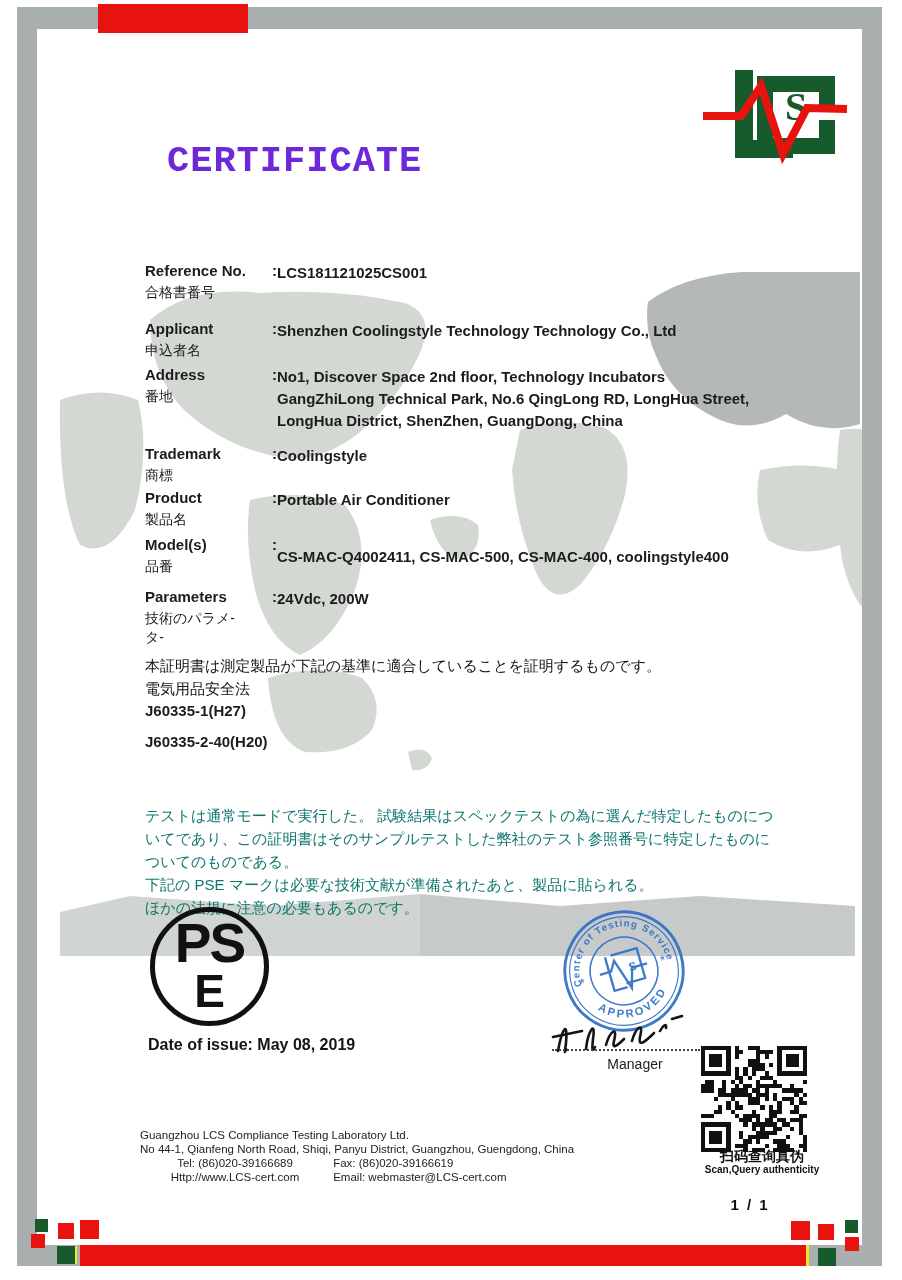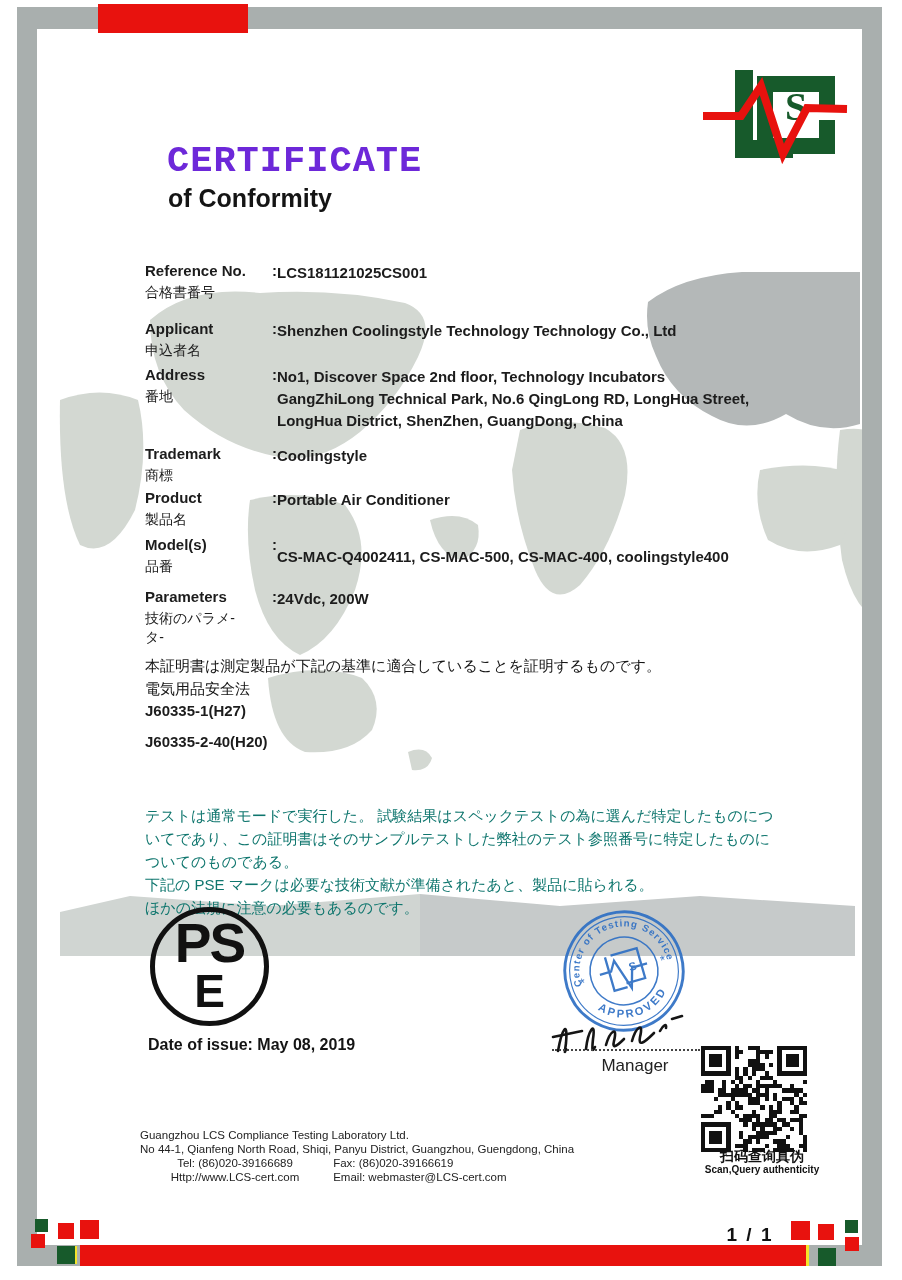--- a/index.html
+++ b/index.html
@@ -32,29 +32,29 @@
   .pse .ps{position:absolute;left:0;top:6px;width:100%;text-align:center;font-size:55px;
            font-weight:800;letter-spacing:-2px;color:#111;line-height:50px;}
   .pse .e{position:absolute;left:0;top:56px;width:100%;text-align:center;font-size:46px;
           font-weight:800;color:#111;line-height:46px;}
   .issue{position:absolute;left:148px;top:1036px;font-size:16px;font-weight:700;color:#141414;}
   
   .stamp{position:absolute;left:561px;top:908px;width:126px;height:126px;opacity:.92;}
   .sig{position:absolute;left:548px;top:1005px;width:160px;height:58px;}
   .sig-line{position:absolute;left:552px;top:1049px;width:148px;border-bottom:2px dotted #444;}
   .manager{position:absolute;left:570px;top:1056px;width:130px;text-align:center;
-           font-size:17px;color:#222;}
+           font-size:14px;color:#222;}
   
   .qr{position:absolute;left:701px;top:1046px;width:106px;height:106px;}
   .qr-cn{position:absolute;left:677px;top:1148px;width:170px;text-align:center;
          font-size:14px;font-weight:700;color:#111;}
   .qr-en{position:absolute;left:667px;top:1164px;width:190px;text-align:center;
          font-size:10px;font-weight:700;color:#111;}
-  .qr-pg{position:absolute;left:690px;top:1224px;width:120px;text-align:center;
-         font-size:19px;font-weight:700;letter-spacing:2px;color:#111;}
+  .qr-pg{position:absolute;left:690px;top:1196px;width:120px;text-align:center;
+         font-size:15px;font-weight:700;letter-spacing:2px;color:#111;}
   
   .footer{position:absolute;left:140px;top:1128px;width:480px;font-size:11.5px;
           line-height:14px;color:#222;}
   .footer .cols span{display:inline-block;text-align:center;}
   .footer .c1{width:190px;}
 </style>
 </head>
 <body>
 
 <div class="page">
@@ -102,21 +102,20 @@
       <rect x="40" y="12" width="18" height="88" fill="#175a2b"></rect>
       <rect x="40" y="82" width="58" height="18" fill="#175a2b"></rect>
       <path d="M62 18 H140 V96 H62 Z M78 34 V80 H124 V34 Z" fill="#175a2b" fill-rule="evenodd"></path>
       <rect x="124" y="48" width="16" height="14" fill="#fff"></rect>
       <text x="101" y="62" font-size="40" font-weight="800" fill="#175a2b" text-anchor="middle" font-family="Liberation Serif, serif">S</text>
       <polyline points="8,58 46,58 66,28 88,96 112,50 152,51" fill="none" stroke="#e8120e" stroke-width="8" stroke-linejoin="miter"></polyline>
     </g>
   </svg>
 
   <div class="title">CERTIFICATE</div>
-  <div class="subtitle">of Conformity</div>
 
   <div class="frow" style="top:262px;">
     <span class="lab">
         <span class="en">Reference No.</span>
         <span class="jp">合格書番号</span>
       </span>
     <span class="colon">:</span>
     <span class="val">LCS181121025CS001</span>
   </div>
   <div class="frow" style="top:320px;">

